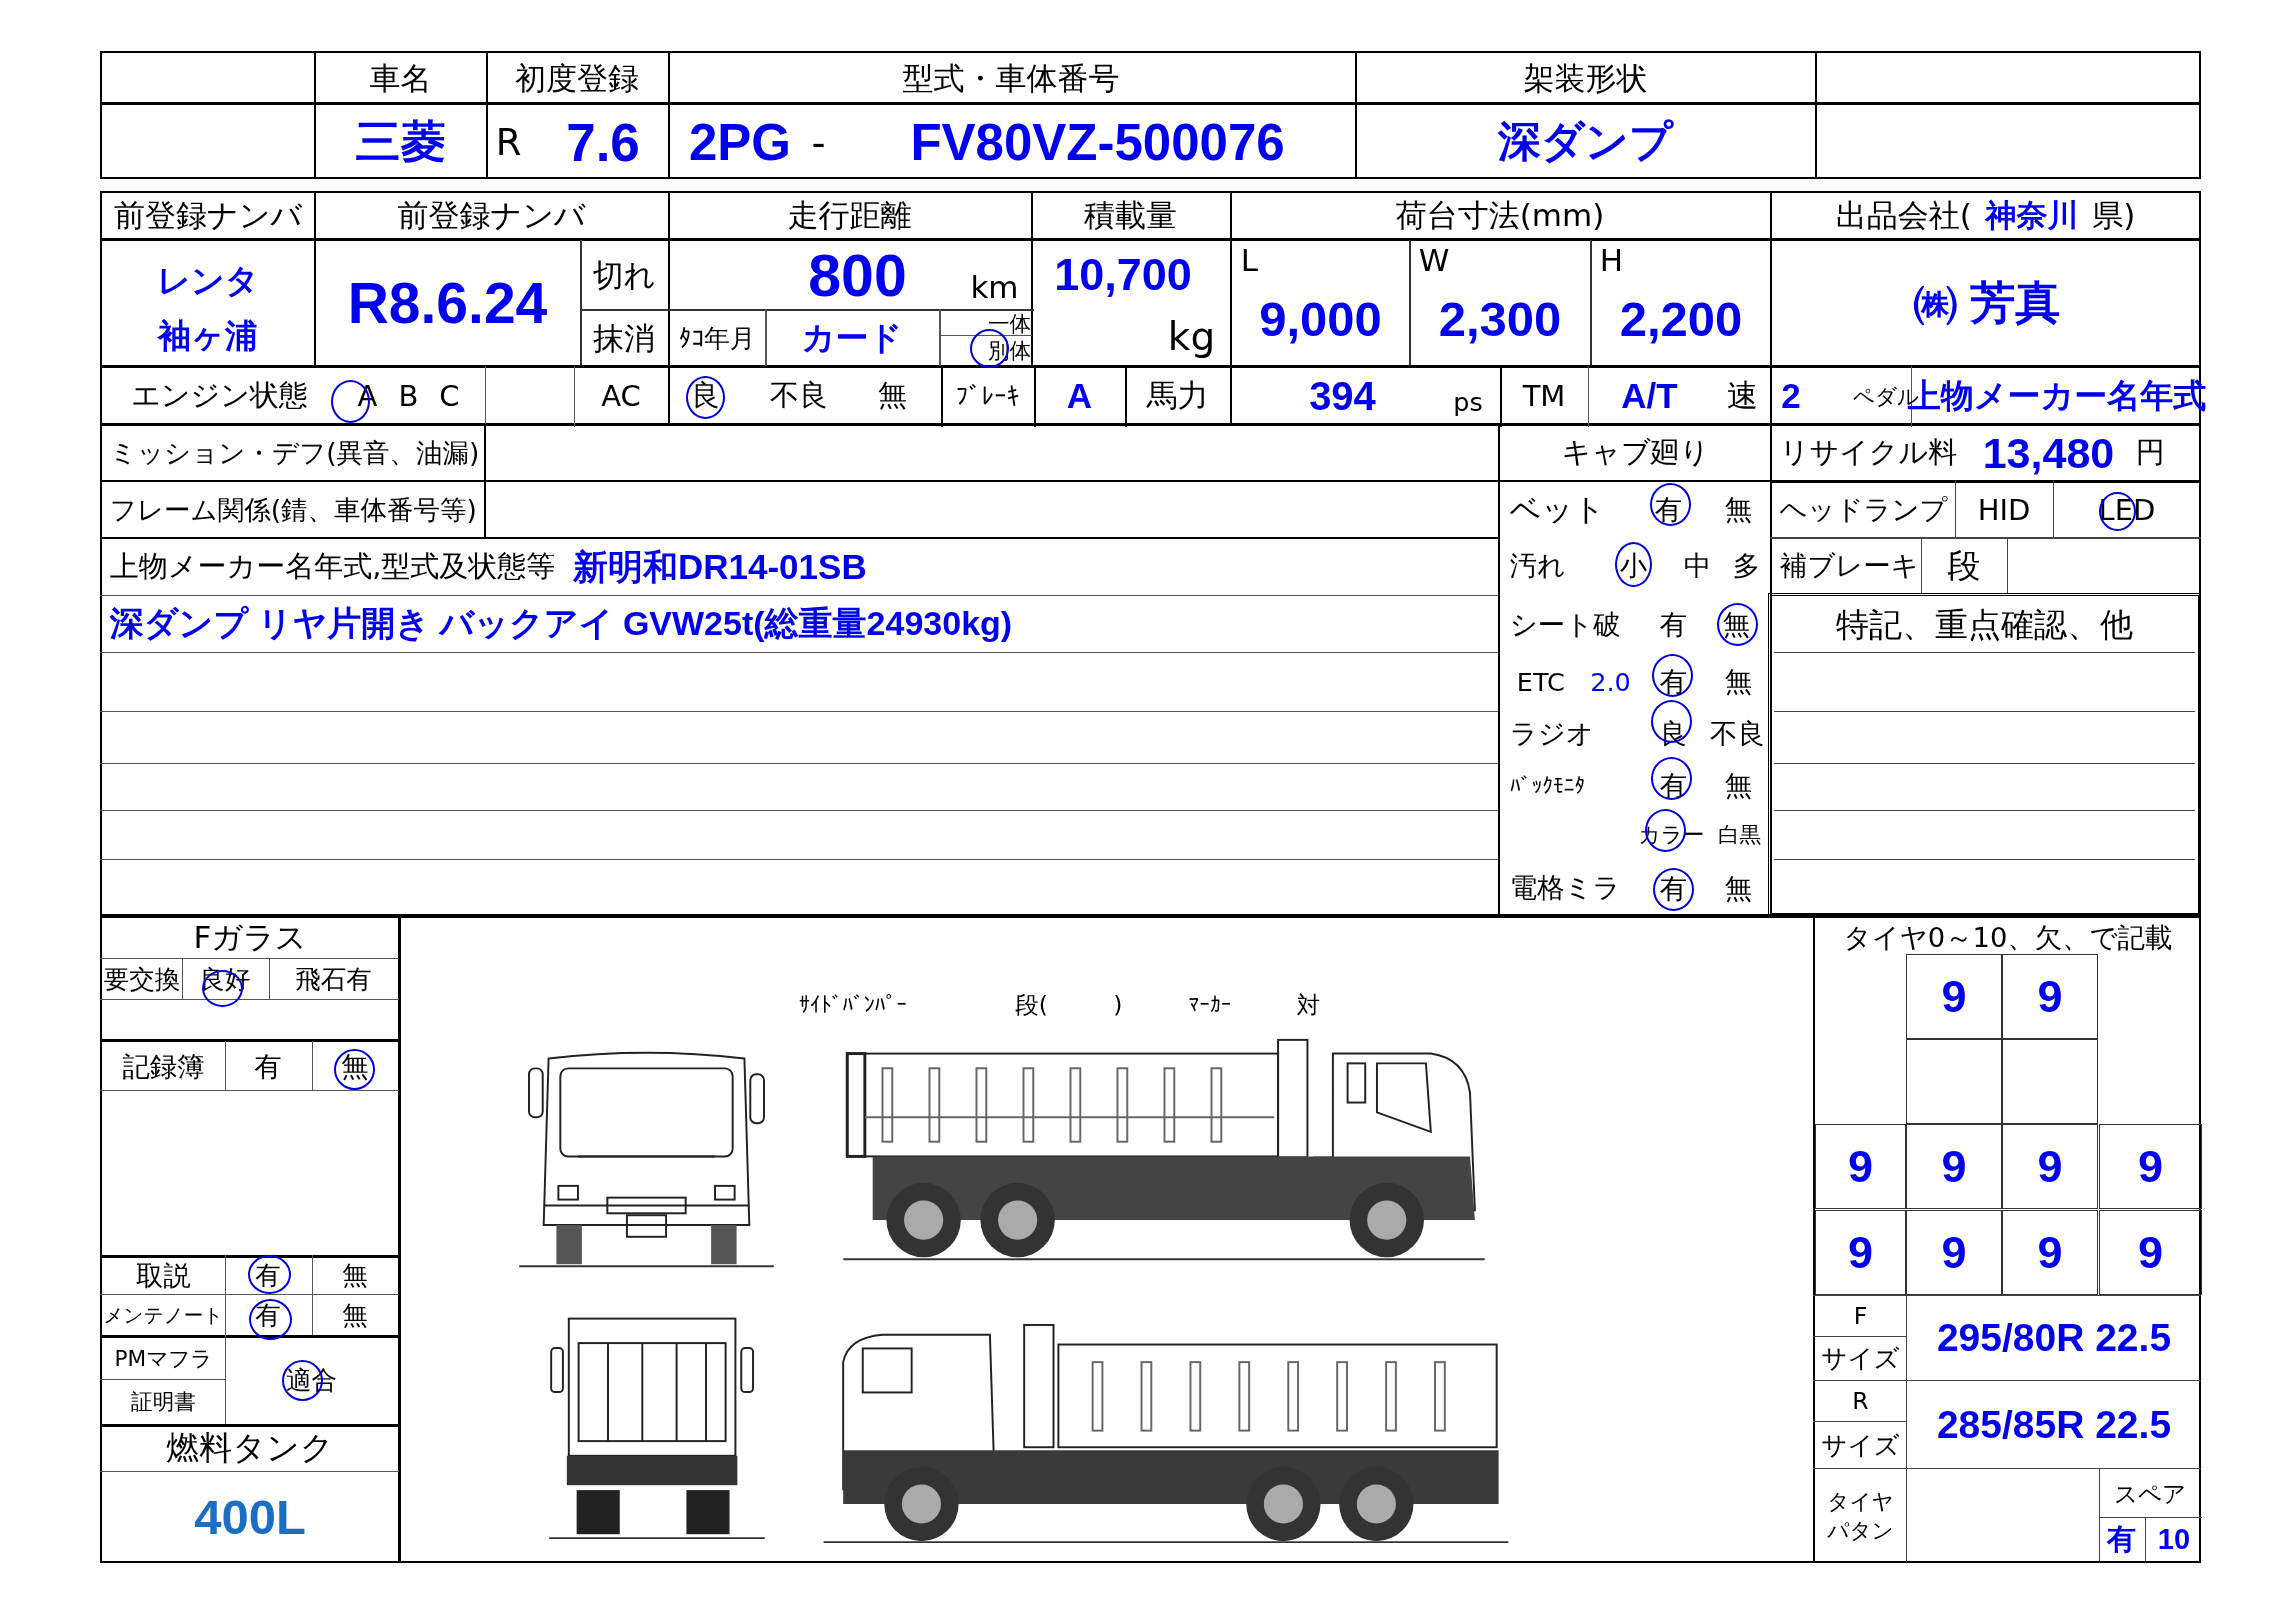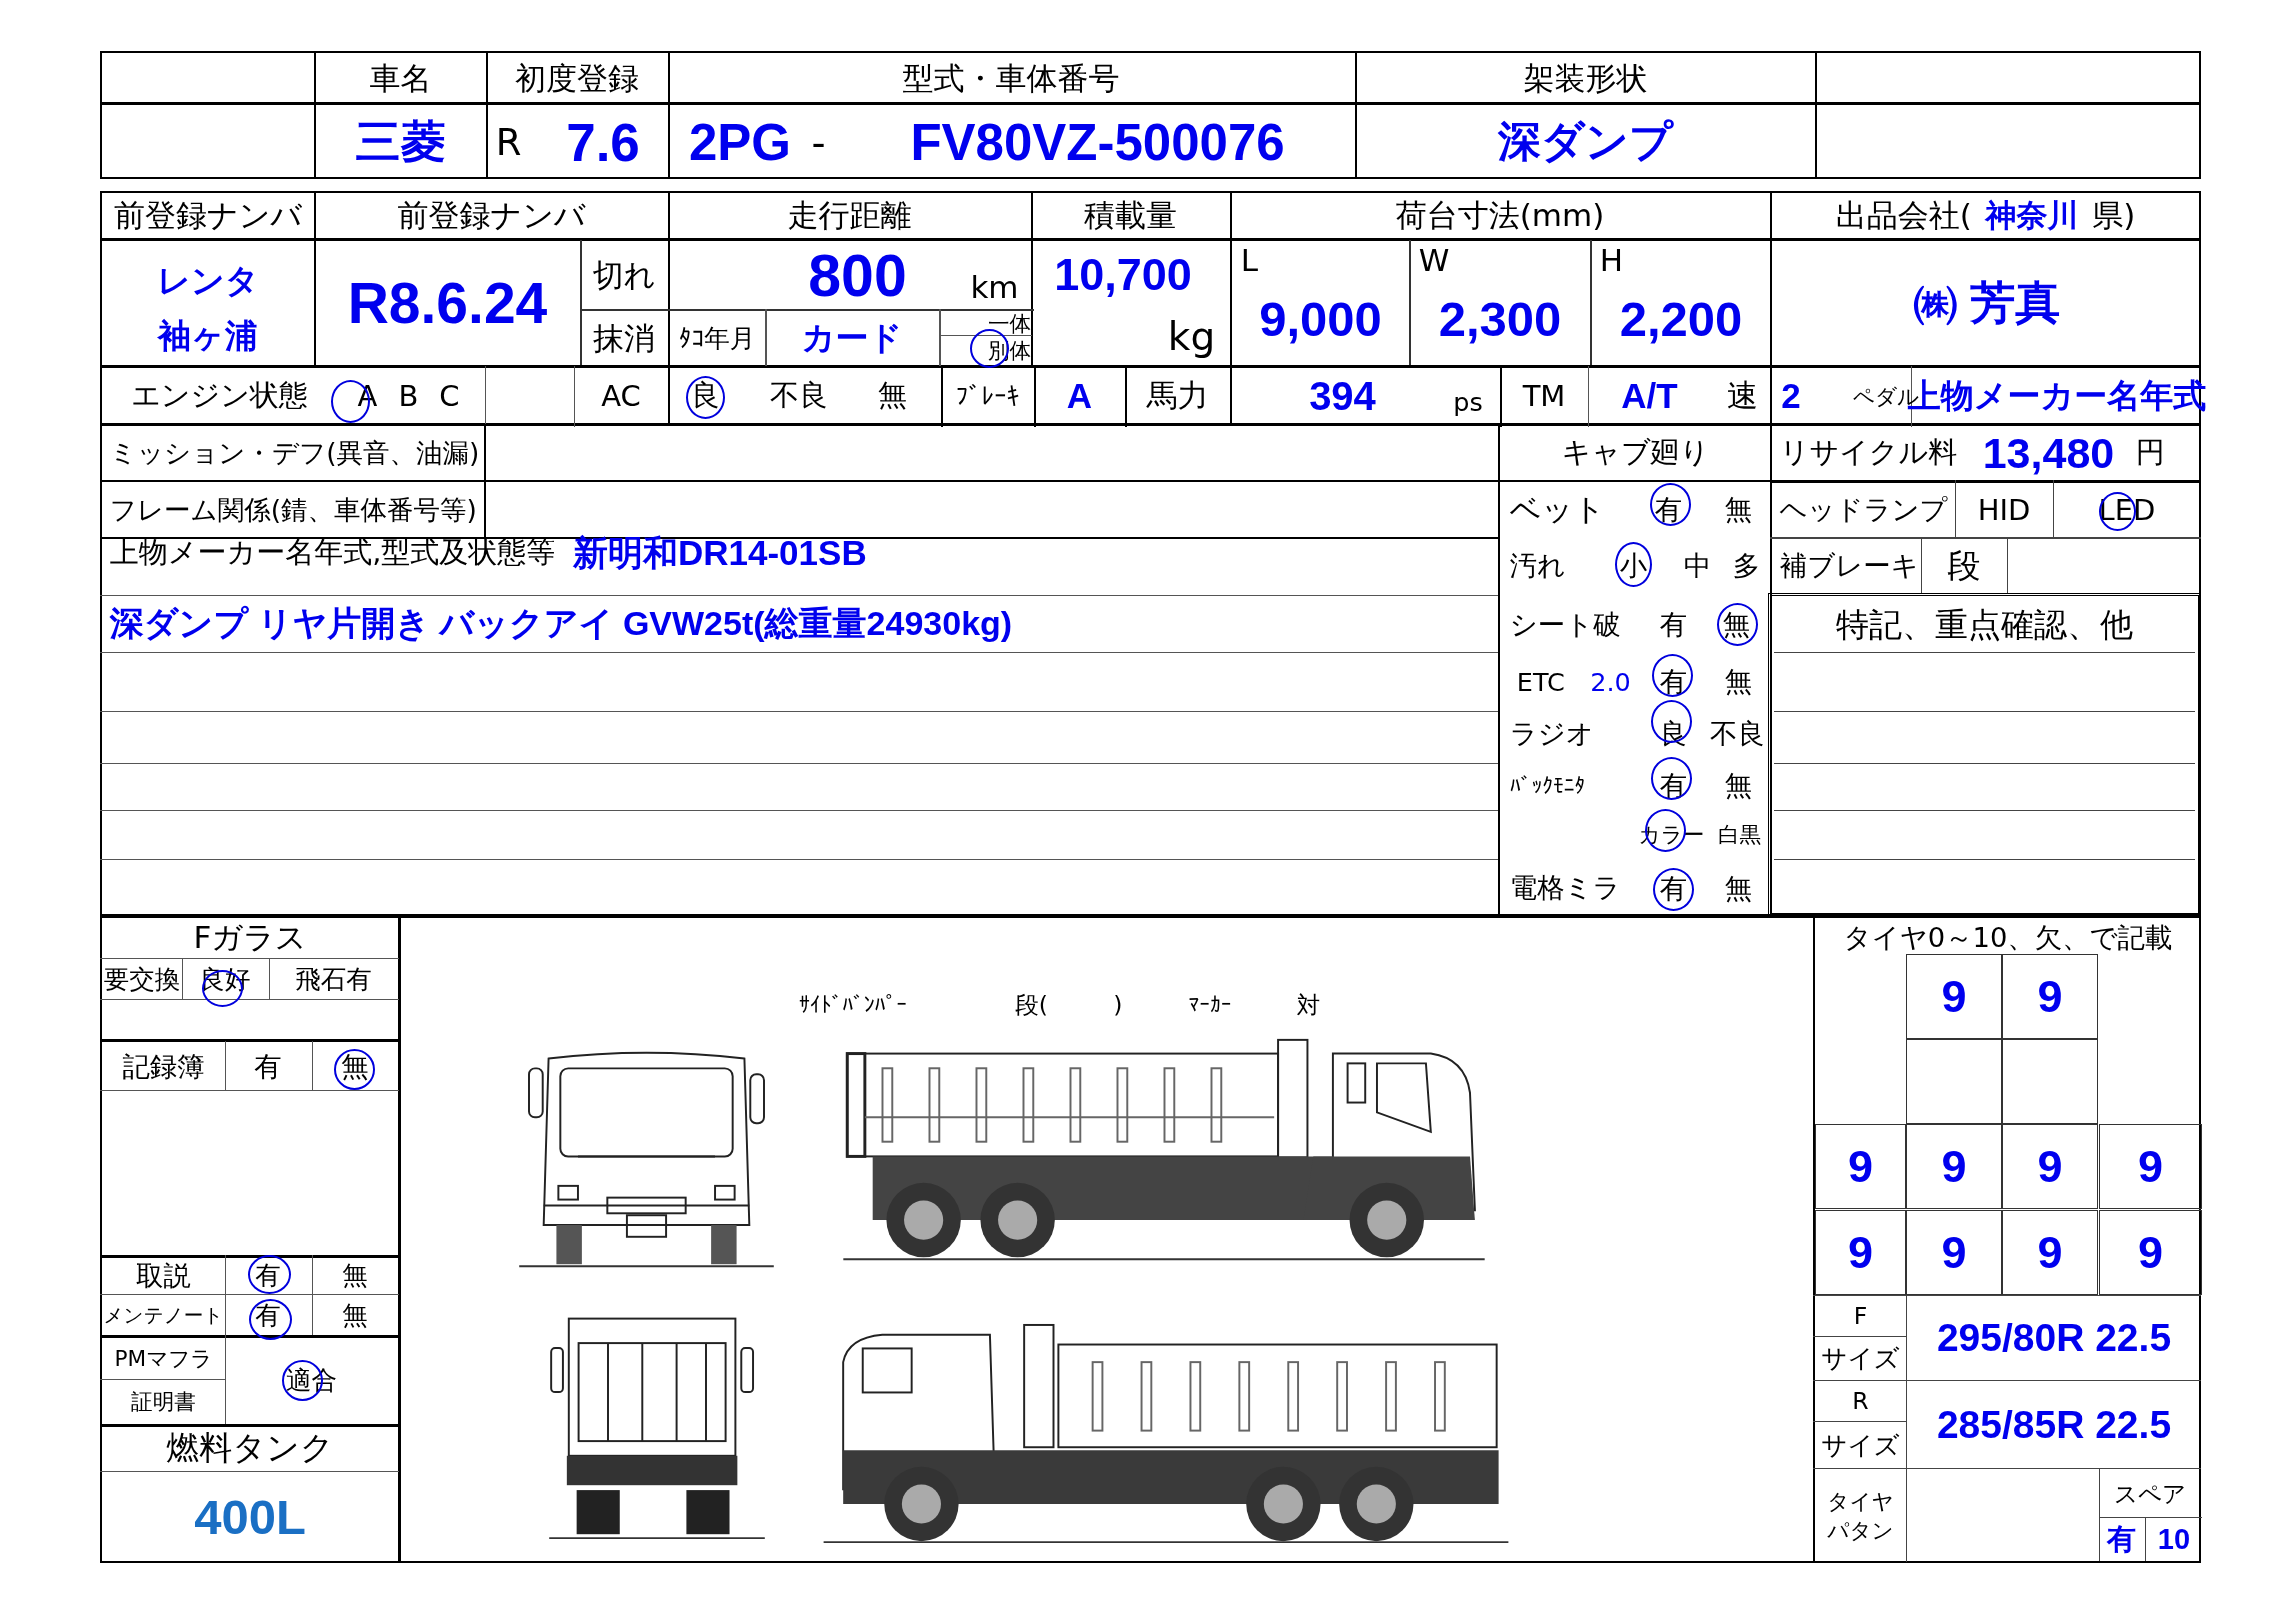--- a/index.html
+++ b/index.html
@@ -135,21 +135,21 @@
 <div class="line hl" style="left:100px;top:810px;width:1398px;background:#555;height:1px;"></div>
 <div class="line hl" style="left:100px;top:859px;width:1398px;background:#555;height:1px;"></div>
 <div class="line vl" style="left:484px;top:424px;height:114px;"></div>
 <div class="line vl" style="left:1498px;top:424px;height:492px;"></div>
 <div class="line vl" style="left:1770px;top:424px;height:492px;"></div>
 
 <div class="c left" style="left:102px;top:426px;width:382px;height:54px;font-size:26.5px;">ミッション・デフ(異音、油漏)</div>
 <div class="c" style="left:486px;top:426px;width:1010px;height:54px;"></div>
 <div class="c left" style="left:102px;top:482px;width:382px;height:55px;font-size:26.5px;">フレーム関係(錆、車体番号等)</div>
 <div class="c" style="left:486px;top:482px;width:1010px;height:55px;"></div>
-<div class="c left" style="left:102px;top:525px;width:1392px;height:56px;font-size:29px;">
+<div class="c left" style="left:102px;top:539px;width:1392px;height:56px;font-size:29px;">
   <span>上物メーカー名年式,型式及状態等</span>
   <span class="blue" style="margin-left:17.6px;font-size:35px;">新明和DR14-01SB</span>
 </div>
 <div class="c blue left" style="left:102px;top:596px;width:1392px;height:56px;font-size:34px;">深ダンプ リヤ片開き バックアイ GVW25t(総重量24930kg)</div>
 
 <div class="c lbl" style="left:1500px;top:426px;width:271px;height:54px;font-size:29px;">キャブ廻り</div>
 <div class="line hl" style="left:1498px;top:480px;width:274px;"></div>
 
 <div class="c left" style="left:1502px;top:485px;width:118px;height:49px;font-size:31px;">ベット</div>
 <div class="c" style="left:1647px;top:485px;width:43px;height:49px;font-size:27.4px;">有</div>

